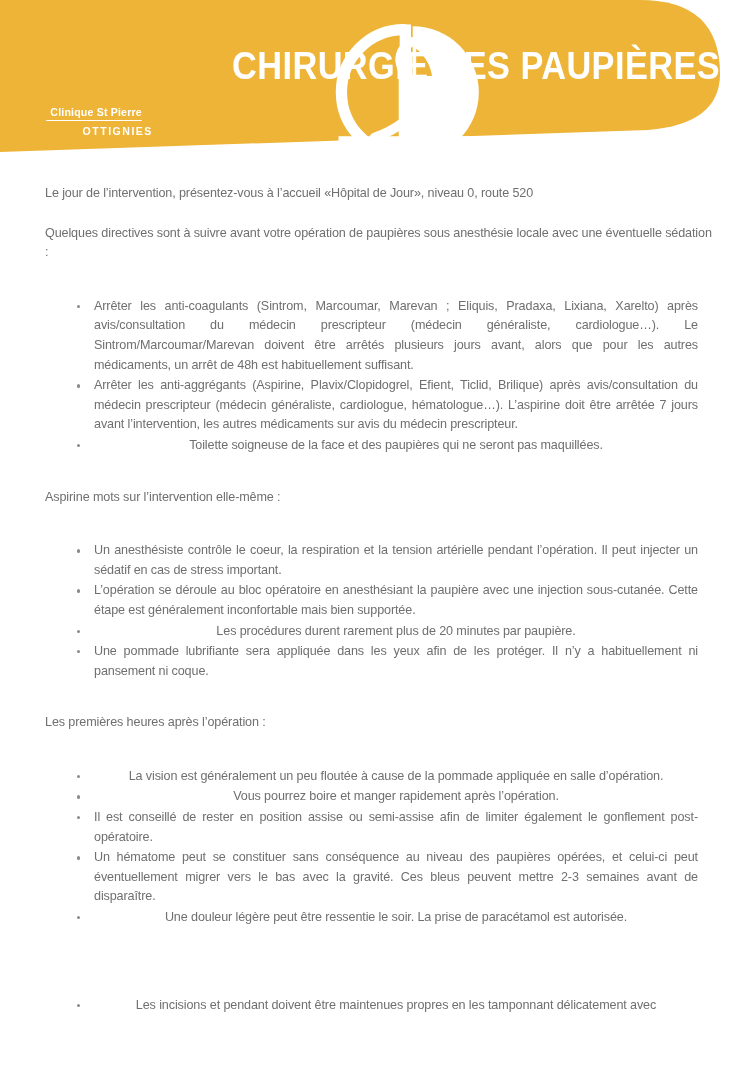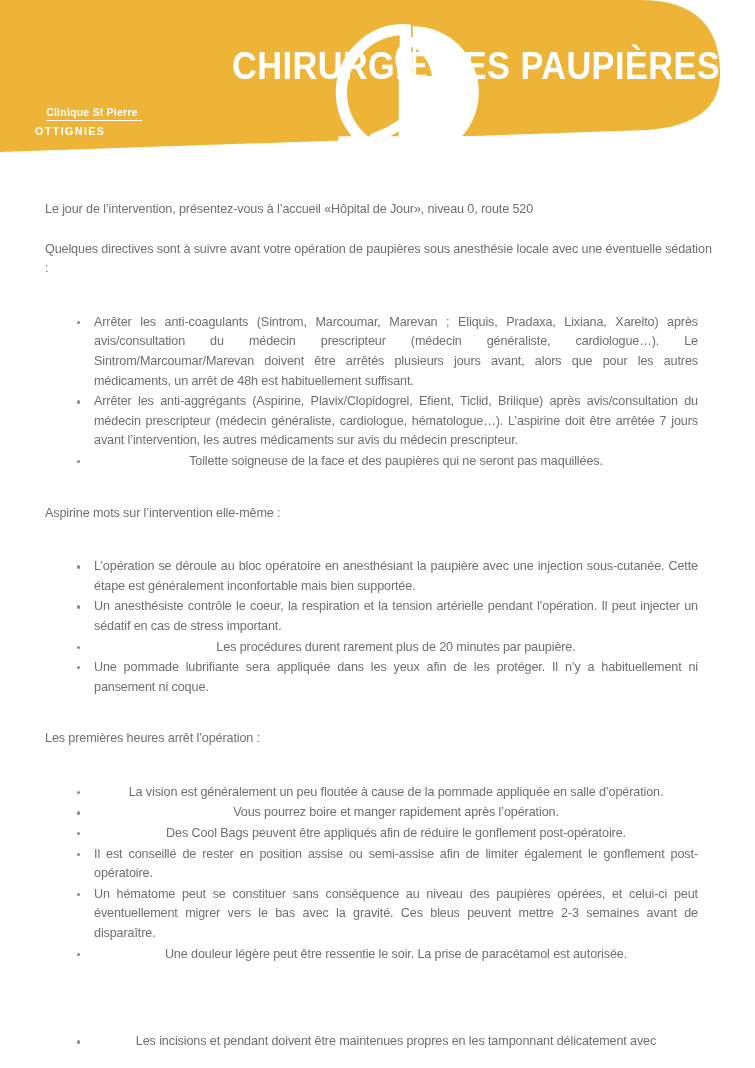--- a/index.html
+++ b/index.html
@@ -61,21 +61,21 @@
     left: 0;
     top: 0;
     width: 128px;
     height: 92px;
   }
   #logo-wordmark {
     position: absolute;
     left: 0;
     top: 92px;
     width: 128px;
-    text-align: left;
+    text-align: right;
   }
   .logo-line1 {
     display: block;
     color: #ffffff;
     font-family: "Liberation Sans Narrow", "Liberation Sans", sans-serif;
     font-size: 11.5px;
     font-weight: 700;
     letter-spacing: 0.2px;
     line-height: 13px;
     border-bottom: 1.1px solid #ffffff;
@@ -92,21 +92,21 @@
     letter-spacing: 1.6px;
     line-height: 16px;
     margin-top: 2px;
     transform: scaleX(0.92);
   }
 
   
   #doc-body {
     position: absolute;
     left: 45px;
-    top: 200px;
+    top: 184px;
     width: 667px;
     color: #6f6f6f;
     font-family: "Liberation Sans", sans-serif;
     font-size: 12.6px;
     line-height: 19.6px;
   }
 
   .para {
     margin: 0 0 10px 0;
     text-align: left;
@@ -201,53 +201,49 @@
     </li>
   </ul>
 
   <div class="spacer-md"></div>
 
   <p class="para">Aspirine mots sur l’intervention elle-même :</p>
   <div class="spacer-sm"></div>
   <ul class="bullets">
     <li class="justify">
       <span class="dot"></span>
+      <span>Un anesthésiste contrôle le coeur, la respiration et la tension artérielle pendant l’opération. Il peut injecter un sédatif en cas de stress important.</span>
+    </li>
+    <li class="justify">
+      <span class="dot"></span>
       <span>L’opération se déroule au bloc opératoire en anesthésiant la paupière avec une injection sous-cutanée. Cette étape est généralement inconfortable mais bien supportée.</span>
     </li>
-    <li class="justify">
-      <span class="dot"></span>
-      <span>Un anesthésiste contrôle le coeur, la respiration et la tension artérielle pendant l’opération. Il peut injecter un sédatif en cas de stress important.</span>
-    </li>
     <li class="left">
       <span class="dot"></span>
       <span>Les procédures durent rarement plus de 20 minutes par paupière.</span>
     </li>
     <li class="justify">
       <span class="dot"></span>
       <span>Une pommade lubrifiante sera appliquée dans les yeux afin de les protéger. Il n’y a habituellement ni pansement ni coque.</span>
     </li>
   </ul>
 
   <div class="spacer-md"></div>
 
-  <p class="para">Les premières heures arrêt l’opération :</p>
+  <p class="para">Les premières heures après l’opération :</p>
   <div class="spacer-sm"></div>
   <ul class="bullets">
     <li class="left">
       <span class="dot"></span>
       <span>La vision est généralement un peu floutée à cause de la pommade appliquée en salle d’opération.</span>
     </li>
     <li class="left">
       <span class="dot"></span>
       <span>Vous pourrez boire et manger rapidement après l’opération.</span>
     </li>
-    <li class="left">
-      <span class="dot"></span>
-      <span>Des Cool Bags peuvent être appliqués afin de réduire le gonflement post-opératoire.</span>
-    </li>
     <li class="justify">
       <span class="dot"></span>
       <span>Il est conseillé de rester en position assise ou semi-assise afin de limiter également le gonflement post-opératoire.</span>
     </li>
     <li class="justify">
       <span class="dot"></span>
       <span>Un hématome peut se constituer sans conséquence au niveau des paupières opérées, et celui-ci peut éventuellement migrer vers le bas avec la gravité. Ces bleus peuvent mettre 2-3 semaines avant de disparaître.</span>
     </li>
     <li class="left">
       <span class="dot"></span>

